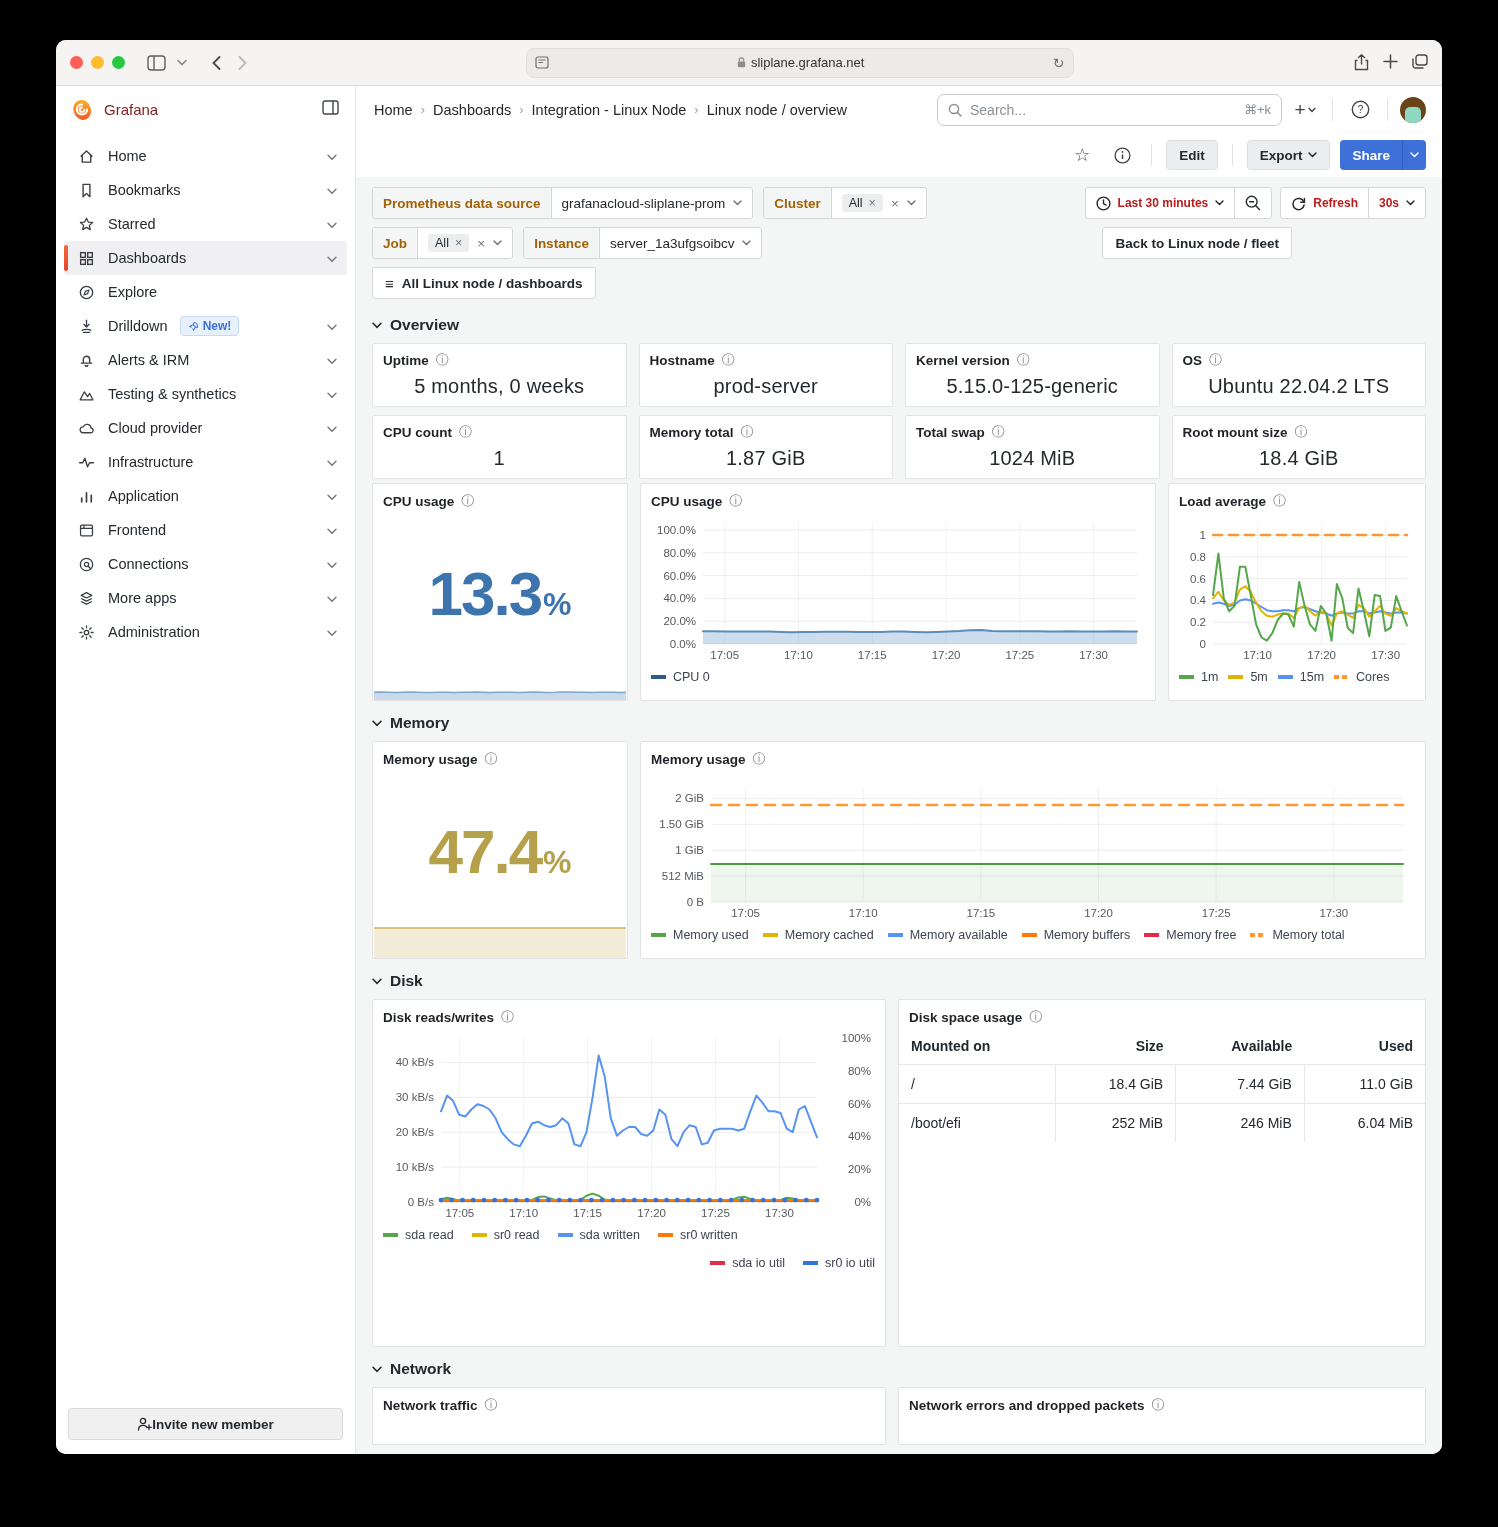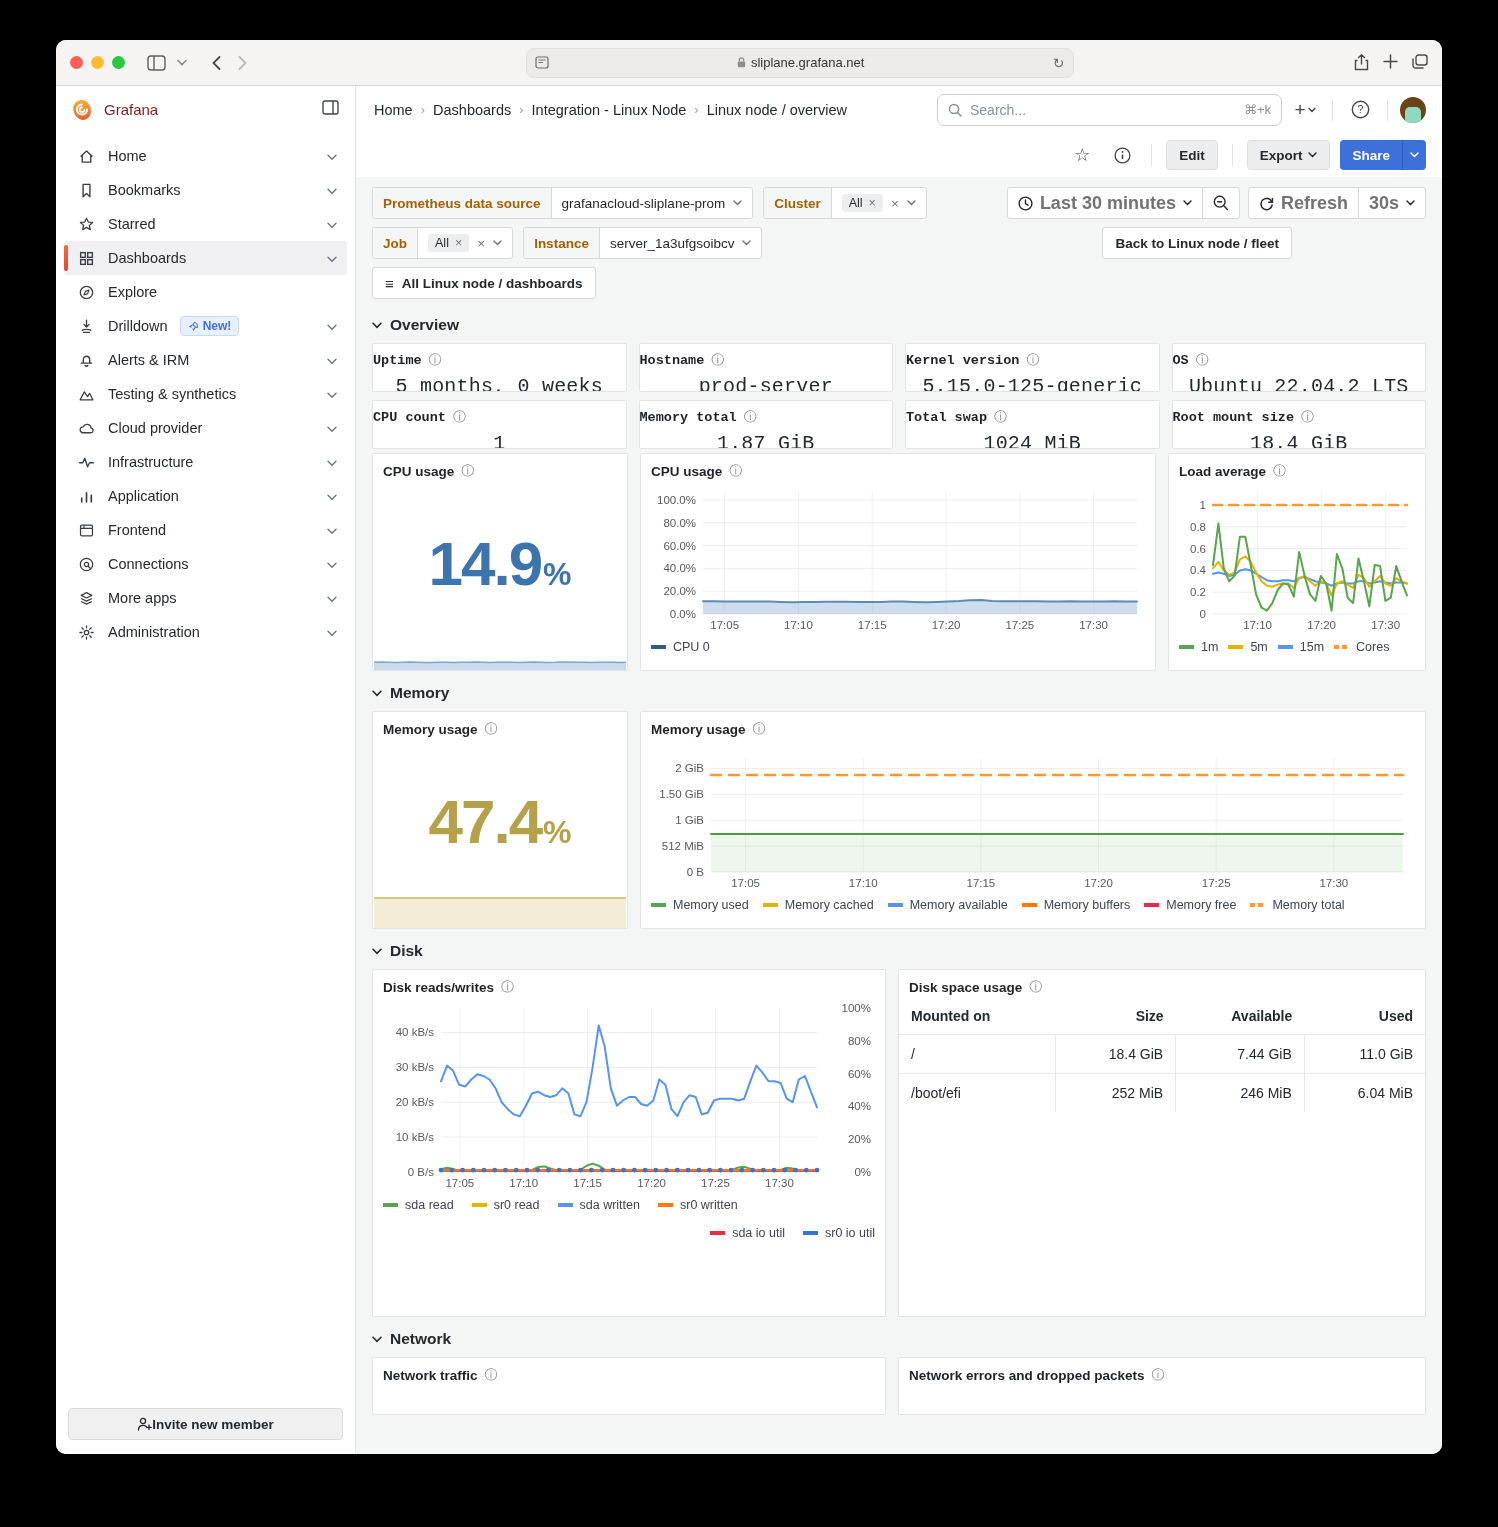--- a/index.html
+++ b/index.html
@@ -59,27 +59,27 @@
   .filters-row { display:flex; align-items:flex-start; gap:10px; margin-bottom:8px; flex-wrap:nowrap; }
   .pill { display:flex; height:32px; border:1px solid #D5D7D9; border-radius:3px; overflow:hidden; background:#fff; font-size:13.5px; }
   .pill .plabel { background:#F4F5F5; border-right:1px solid #D5D7D9; display:flex; align-items:center; padding:0 10px; color:#a16207; font-weight:600; }
   .pill .pval { display:flex; align-items:center; padding:0 10px; gap:8px; color:#24292E; cursor:pointer; }
   .chip { background:#ECEDEE; border-radius:3px; font-size:12.5px; padding:2px 7px; display:inline-flex; gap:6px; align-items:center; color:#24292E; }
   .chip .x { color:#6E7680; cursor:pointer; }
   .muted { color:#6E7680; }
   .wbtn { height:32px; background:#fff; border:1px solid #D5D7D9; border-radius:3px; display:inline-flex; align-items:center; gap:8px; padding:0 12px; font-size:13.5px; font-weight:600; color:#24292E; cursor:pointer; }
   .right-tools { margin-left:auto; display:flex; gap:8px; }
   .toolgroup { display:flex; border:1px solid #D5D7D9; border-radius:3px; overflow:hidden; background:#fff; height:32px; }
-  .toolseg { display:flex; align-items:center; gap:7px; padding:0 10px; font-size:18px; font-weight:600; color:#737373; cursor:pointer; }
+  .toolseg { display:flex; align-items:center; gap:7px; padding:0 10px; font-size:12px; font-weight:600; color:#b91c1c; cursor:pointer; }
   .toolseg + .toolseg { border-left:1px solid #D5D7D9; }
 
   .section-h { display:flex; align-items:center; gap:8px; height:36px; font-size:15.5px; font-weight:700; color:#24292E; cursor:pointer; }
   .grid-stats { display:grid; grid-template-columns:repeat(4,1fr); gap:8px 12px; margin-bottom:4px; }
   .panel { background:#fff; border:1px solid #E2E3E5; border-radius:2px; position:relative; overflow:hidden; }
-  .stat-panel { height:49px; padding:7px 0;font-family:Liberation Mono, monospace; }
+  .stat-panel { height:64px; padding:7px 10px; }
   .p-title { display:flex; align-items:center; gap:7px; font-size:13.5px; font-weight:600; color:#1F2226; }
   .info-i { color:#85898E; font-size:13px; font-weight:400; cursor:pointer; }
   .stat-value { text-align:center; font-size:20px; color:#24292E; margin-top:6px; font-weight:500; letter-spacing:.2px;}
 
   .row-cpu { display:grid; grid-template-columns:256px 1fr 258px; gap:12px; height:218px; margin-bottom:4px;}
   .row-mem { display:grid; grid-template-columns:256px 1fr; gap:12px; height:218px; margin-bottom:4px;}
   .row-disk { display:grid; grid-template-columns:514px 1fr; gap:12px; height:348px; margin-bottom:4px;}
   .row-net { display:grid; grid-template-columns:514px 1fr; gap:12px; height:58px; }
   .panel .ph { padding:8px 10px 2px; }
   .gauge-val { position:absolute; left:0; right:0; top:74px; text-align:center; font-weight:600; }
@@ -611,21 +611,21 @@
               <div class="stat-value">18.4 GiB</div>
             </div>
           </div>
 
         <div class="row-cpu">
           <div class="panel">
             <div class="ph p-title">
                 <span>CPU usage</span>
                 <span class="info-i">ⓘ</span>
               </div>
-            <div class="gauge-val" id="cpu-gauge" style="color: rgb(62, 116, 173);"><span class="num">14.9</span><span class="unit">%</span></div>
+            <div class="gauge-val" id="cpu-gauge" style="color: rgb(62, 116, 173);"><span class="num">13.3</span><span class="unit">%</span></div>
             <div class="spark">
                 <svg width="254" height="24" preserveAspectRatio="none">
                   <path d="M0.0,16.3L7.3,16.0L14.5,16.2L21.8,16.4L29.0,16.3L36.3,16.1L43.5,16.3L50.8,16.5L58.1,16.4L65.3,16.2L72.6,16.3L79.8,16.4L87.1,16.3L94.3,16.2L101.6,16.0L108.9,16.2L116.1,16.4L123.4,16.3L130.6,16.2L137.9,16.3L145.1,16.4L152.4,16.2L159.7,16.1L166.9,16.3L174.2,16.4L181.4,16.3L188.7,16.0L195.9,15.9L203.2,16.2L210.5,16.3L217.7,16.4L225.0,16.3L232.2,16.2L239.5,16.3L246.7,16.4L254.0,16.3L254,24L0,24Z" fill="#CBDAEA" stroke="none"></path>
                   <polyline points="0.0,16.3 7.3,16.0 14.5,16.2 21.8,16.4 29.0,16.3 36.3,16.1 43.5,16.3 50.8,16.5 58.1,16.4 65.3,16.2 72.6,16.3 79.8,16.4 87.1,16.3 94.3,16.2 101.6,16.0 108.9,16.2 116.1,16.4 123.4,16.3 130.6,16.2 137.9,16.3 145.1,16.4 152.4,16.2 159.7,16.1 166.9,16.3 174.2,16.4 181.4,16.3 188.7,16.0 195.9,15.9 203.2,16.2 210.5,16.3 217.7,16.4 225.0,16.3 232.2,16.2 239.5,16.3 246.7,16.4 254.0,16.3" fill="none" stroke="#7FA6CB" stroke-width="1.5" stroke-linejoin="round" stroke-linecap="round" stroke-dasharray="none"></polyline>
                 </svg>
               </div>
           </div>
           <div class="panel">
             <div class="ph p-title">
                 <span>CPU usage</span>

